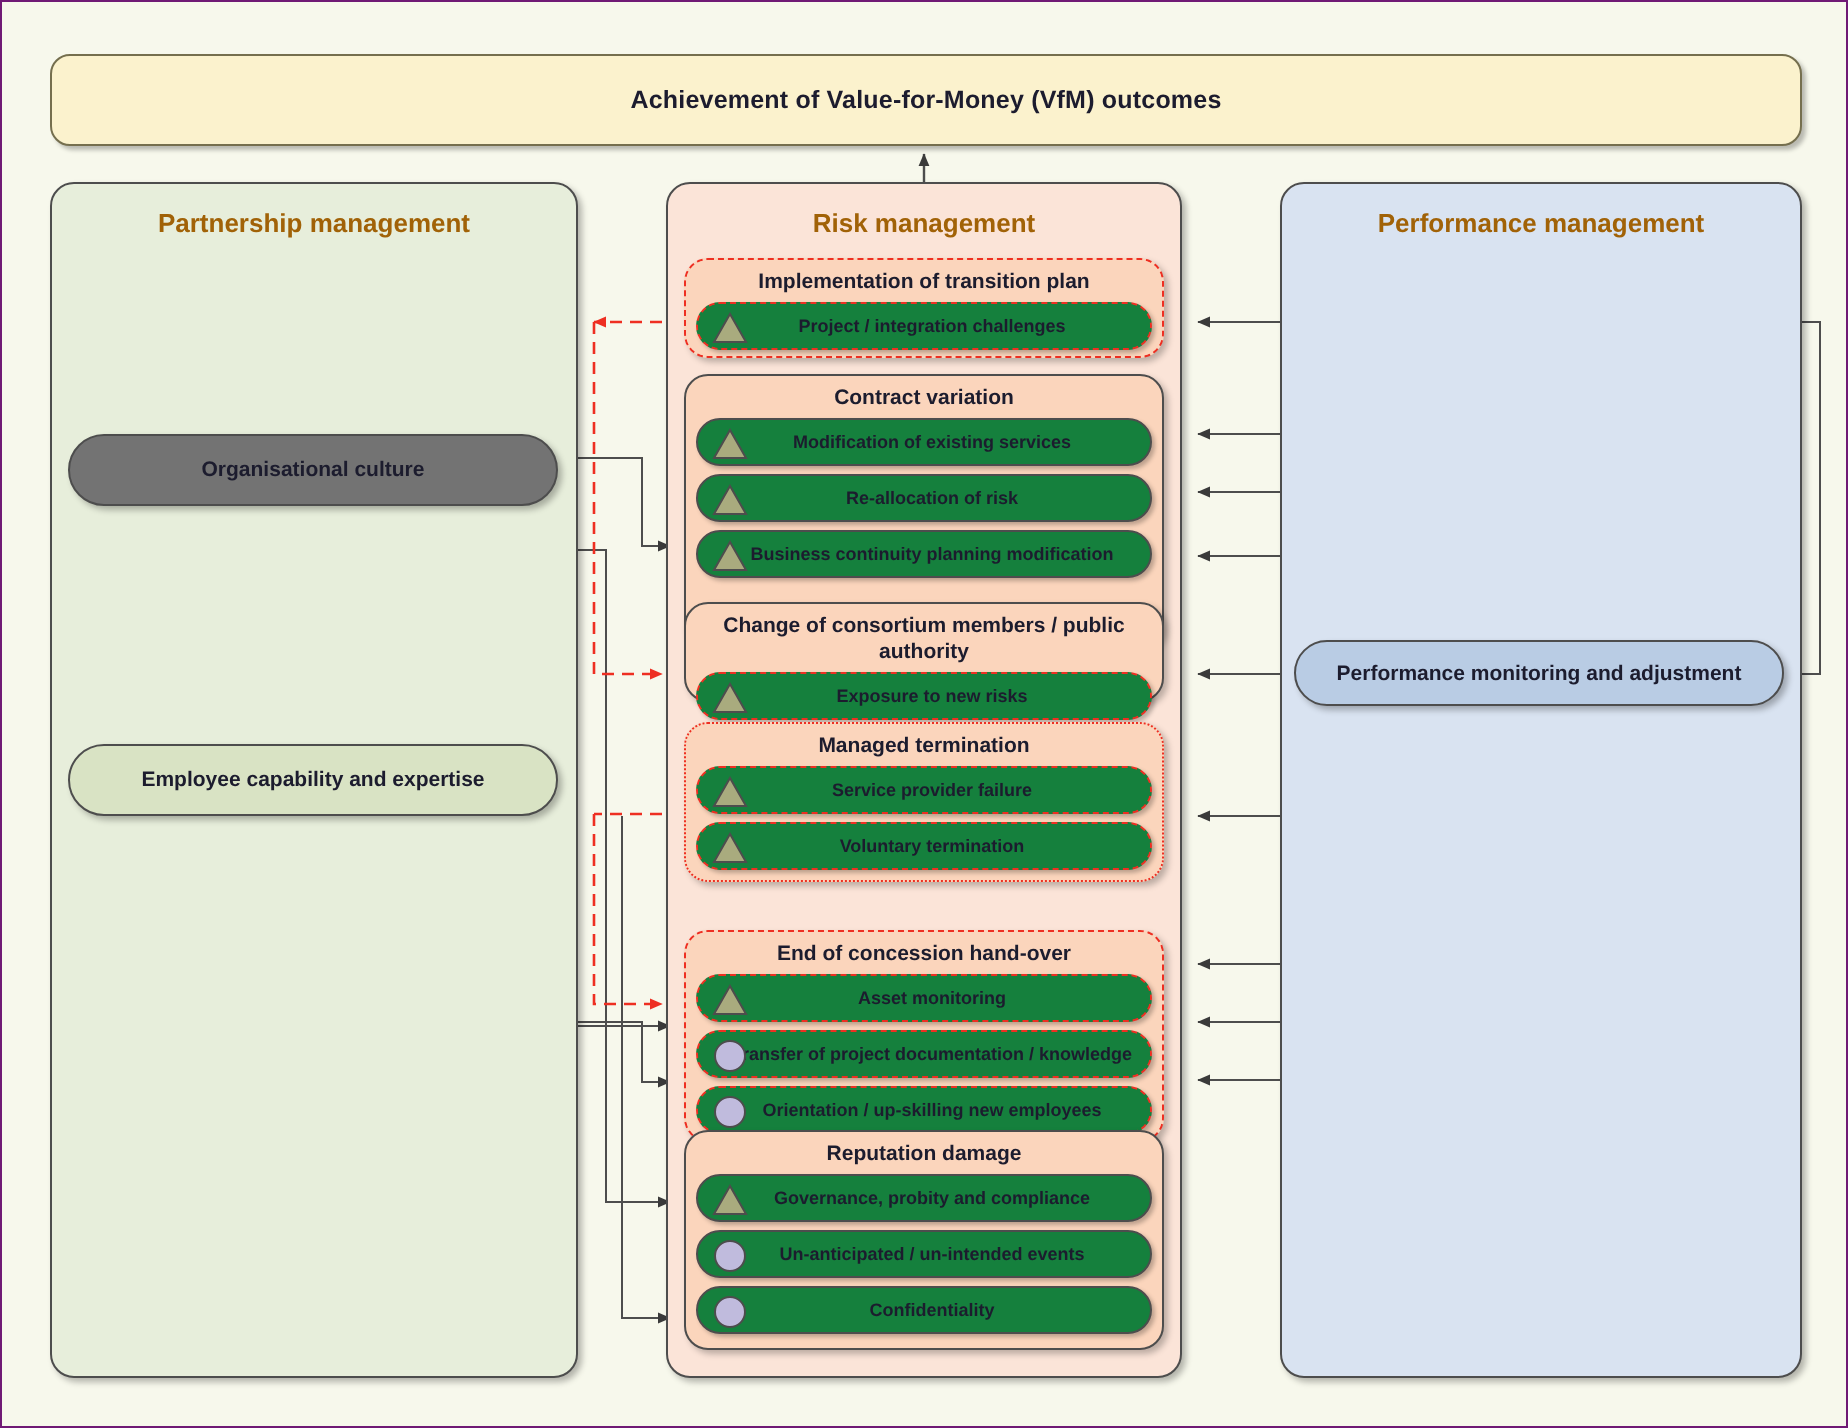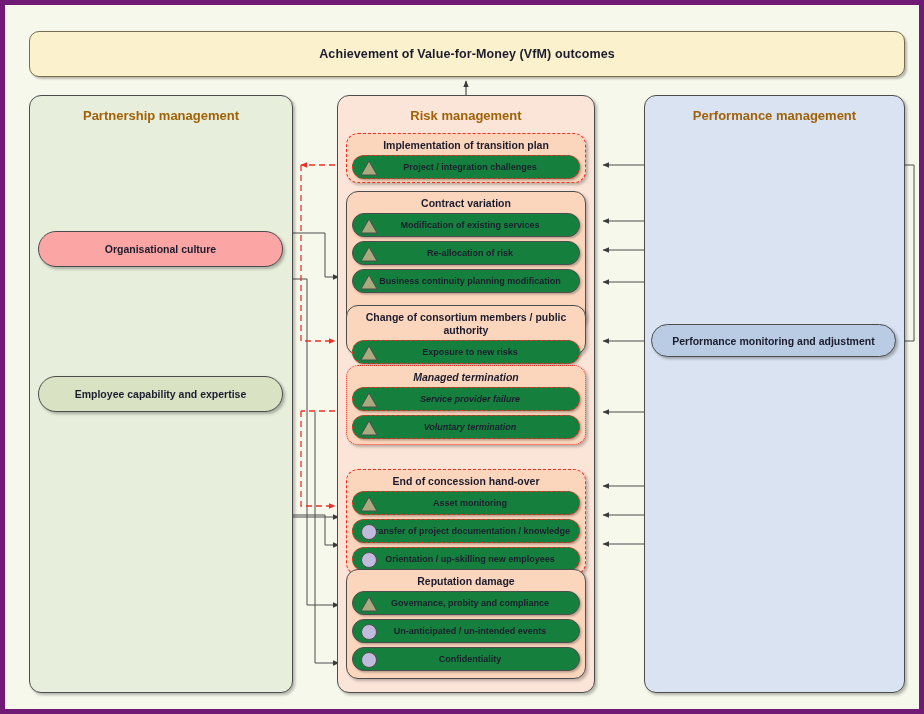--- a/index.html
+++ b/index.html
@@ -2,21 +2,21 @@
 <html><head>
 <meta charset="utf-8">
 <title>VfM Risk Management Diagram</title>
 <style>
   html,body{margin:0;padding:0;background:#ffffff;}
   body{font-family:"Liberation Sans",sans-serif;}
   #canvas{
     position:relative;
     width:924px;height:714px;
     background:#f7f8ec;
-    border:5px solid #701a75;
+    border:1px solid #701a75;
     box-sizing:border-box;
     overflow:hidden;
   }
   #svg-links{position:absolute;left:0;top:0;width:924px;height:714px;pointer-events:none;z-index:5;}
 
   .node{position:absolute;box-sizing:border-box;z-index:10;}
 
   
   #vfm{
     left:24px;top:26px;width:876px;height:46px;
@@ -38,36 +38,36 @@
     background:#fbe4d8;border:1px solid #4d4d4d;}
   #col-performance{left:639px;top:90px;width:261px;height:598px;
     background:#d9e3f1;border:1px solid #4d4d4d;}
 
   
   .pill{
     border-radius:18px;display:flex;align-items:center;justify-content:center;
     font-size:10.5px;font-weight:bold;color:#1c1c2e;text-align:center;
     box-shadow:2px 2px 3px rgba(0,0,0,0.28);
   }
-  #n-org-culture{left:33px;top:226px;width:245px;height:36px;
-    background:#fca5a5;border:1px solid #4d4d4d;}
+  #n-org-culture{left:33px;top:216px;width:245px;height:36px;
+    background:#737373;border:1px solid #4d4d4d;}
   #n-employee-cap{left:33px;top:371px;width:245px;height:36px;
     background:#d9e3c4;border:1px solid #4d4d4d;}
   #n-perf-monitor{left:646px;top:319px;width:245px;height:33px;
     background:#b9cce4;border:1px solid #4d4d4d;}
 
   
   .rgroup{
     position:absolute;left:341px;width:240px;box-sizing:border-box;
     background:#fbd5bc;border-radius:12px;
     box-shadow:2px 2px 3px rgba(0,0,0,0.25);
   }
   .rgroup.solid{border:1px solid #4d4d4d;}
   .rgroup.dashed{border:1.5px dashed #ee2f22;}
-  .rgroup.dotted{border:1.5px dotted #ee2f22;font-style:italic;}
+  .rgroup.dotted{border:1.5px dotted #ee2f22;}
   .rgroup > .g-title{
     text-align:center;font-size:10.5px;font-weight:bold;color:#1c1c2e;
     margin-top:5px;margin-bottom:3px;line-height:13px;
   }
 
   
   .ritem{
     position:relative;height:24px;margin:0 5px 4px 5px;
     background:#15803d;border-radius:12px;
     display:flex;align-items:center;

